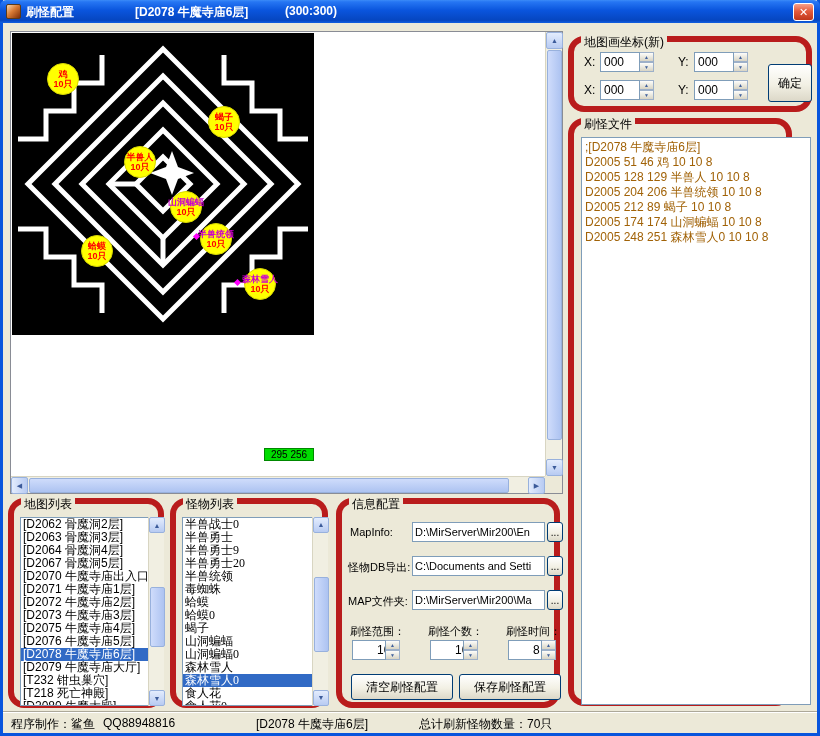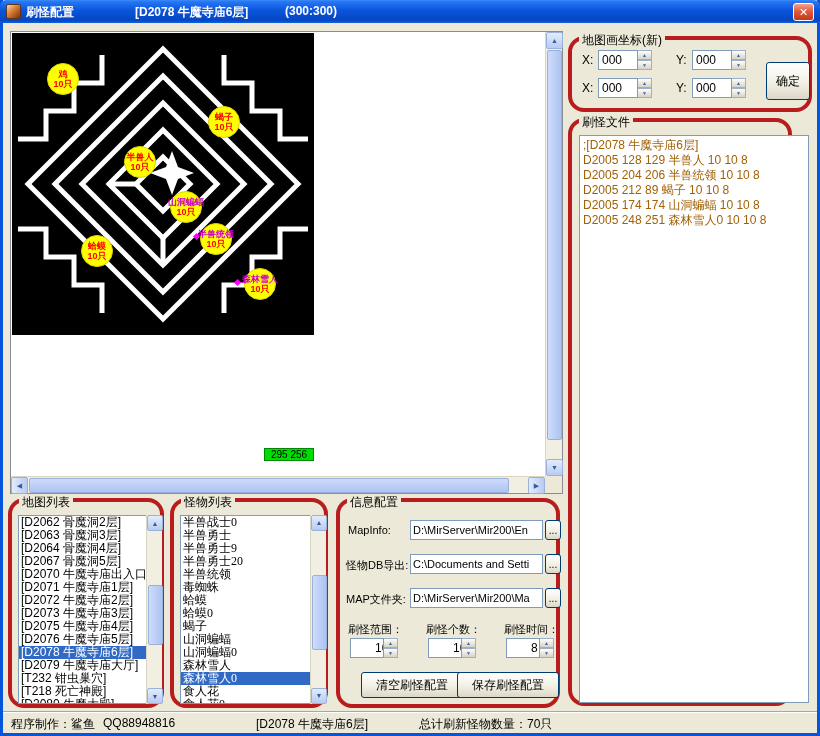--- a/index.html
+++ b/index.html
@@ -16,21 +16,21 @@
   .app-icon { position:absolute; left:6px; top:4px; width:15px; height:15px; border-radius:2px;
     background:linear-gradient(135deg,#f7d9b0 0%,#d97b35 45%,#7c2d08 100%); border:1px solid #5a3a1a; }
   .title-app { position:absolute; left:26px; top:4px; }
   .title-map { position:absolute; left:135px; top:4px; }
   .title-coord { position:absolute; left:285px; top:4px; }
   .close-btn { position:absolute; right:6px; top:3px; width:21px; height:18px; border-radius:3px;
     background:linear-gradient(180deg,#f7a08a 0%,#e35b3d 45%,#c0371a 100%); border:1px solid #fff;
     color:#fff; font-size:11px; line-height:16px; text-align:center; font-weight:bold; }
 
   
-  .group { position:absolute; border:4px solid #b91c1c; border-radius:16px; }
+  .group { position:absolute; border:6px solid #b91c1c; border-radius:16px; }
   .group-title { position:absolute; top:-8px; left:7px; background:#ece9d8; padding:0 3px; color:#000; font-size:12px; white-space:nowrap; }
 
   
   .viewport { position:absolute; left:10px; top:31px; width:553px; height:463px; background:#fff; border:1px solid #898c95; }
   .map-canvas { position:absolute; left:1px; top:1px; width:302px; height:302px; background:#000; overflow:visible; }
   .map-canvas svg { position:absolute; left:0; top:0; }
   .marker { position:absolute; width:32px; height:32px; border-radius:50%; background:#ffff00; border:1px solid #d8d800;
             display:flex; flex-direction:column; align-items:center; justify-content:center; z-index:3; }
   .m-name { font-size:9px; font-weight:bold; white-space:nowrap; line-height:10px; }
   .m-count { font-size:9px; font-weight:bold; color:#ff0000; line-height:10px; }
@@ -204,20 +204,21 @@
         </span>
       </span>
     </div>
     <div class="xp-btn" style="left:194px; top:22px; width:44px; height:38px;">确定</div>
   </div>
 
   <div class="group g-file">
     <div class="group-title">刷怪文件</div>
     <div class="file-area" id="spawn-file-lines">
         <div class="file-line">;[D2078 牛魔寺庙6层]</div>
+        <div class="file-line">D2005 51 46 鸡 10 10 8</div>
         <div class="file-line">D2005 128 129 半兽人 10 10 8</div>
         <div class="file-line">D2005 204 206 半兽统领 10 10 8</div>
         <div class="file-line">D2005 212 89 蝎子 10 10 8</div>
         <div class="file-line">D2005 174 174 山洞蝙蝠 10 10 8</div>
         <div class="file-line">D2005 248 251 森林雪人0 10 10 8</div>
       </div>
   </div>
 
   <div class="group g-maps">
     <div class="group-title">地图列表</div>
@@ -305,21 +306,21 @@
       </span>
     </span>
     <span class="spinbox" style="left:166px; top:136px;">
       <input class="spin-input small" value="8" style="">
       <span class="spin-btns">
         <span class="spin-up">▲</span>
         <span class="spin-down">▼</span>
       </span>
     </span>
 
-    <div class="xp-btn" style="left:9px; top:170px; width:102px; height:26px;margin-left:12px;">清空刷怪配置</div>
+    <div class="xp-btn" style="left:9px; top:170px; width:102px; height:26px;">清空刷怪配置</div>
     <div class="xp-btn" style="left:117px; top:170px; width:102px; height:26px;">保存刷怪配置</div>
   </div>
 
   <div class="statusbar">
     <span style="left:8px;">程序制作：鲨鱼</span>
     <span style="left:100px;text-align:right;">QQ88948816</span>
     <span style="left:253px;">[D2078 牛魔寺庙6层]</span>
     <span style="left:416px;">总计刷新怪物数量：70只</span>
   </div>
 

